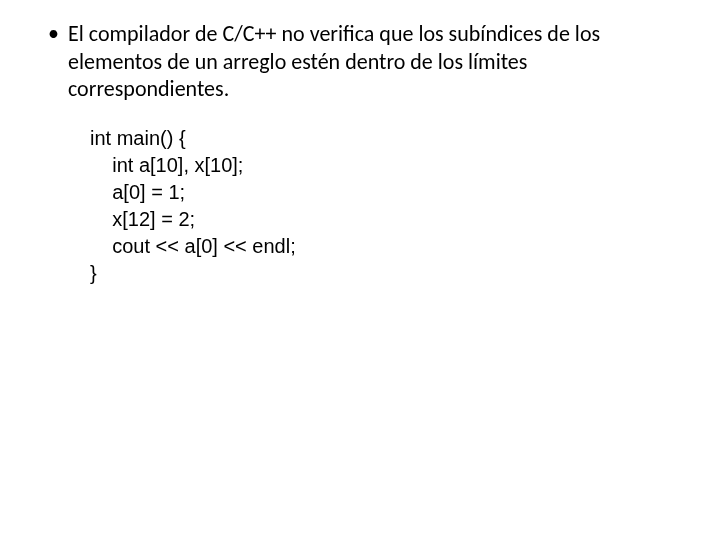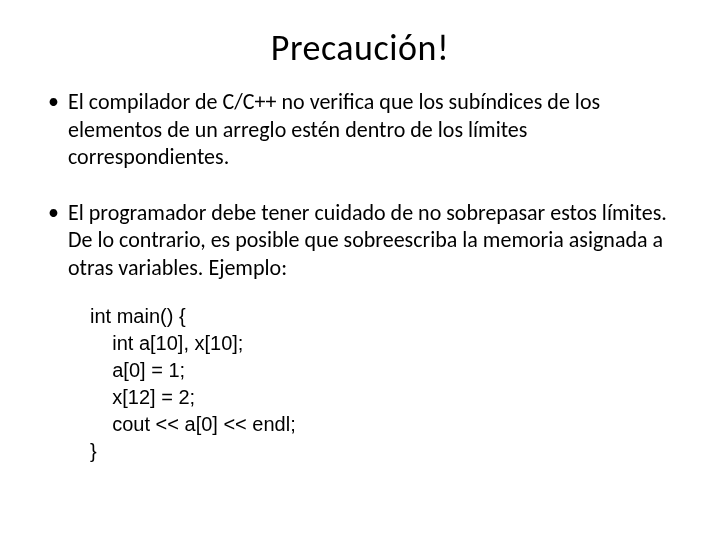--- a/index.html
+++ b/index.html
@@ -52,28 +52,24 @@
     white-space: pre;
     margin-left: 46px;
     margin-top: -6px;
   }
 </style>
 </head>
 <body>
 
 <div class="slide">
 
-  <div class="title">Precaución!</div>
 
   <ul class="body">
     <li>
       <span>El compilador de C/C++ no verifica que los subíndices de los elementos de un arreglo estén dentro de los límites correspondientes.</span>
-    </li>
-    <li>
-      <span>El programador debe tener cuidado de no sobrepasar estos límites. De lo contrario, es posible que sobreescriba la memoria asignada a otras variables. Ejemplo:</span>
     </li>
   </ul>
 
   <div class="code">int main() {
     int a[10], x[10];
     a[0] = 1;
     x[12] = 2;
     cout &lt;&lt; a[0] &lt;&lt; endl;
 }</div>
 

